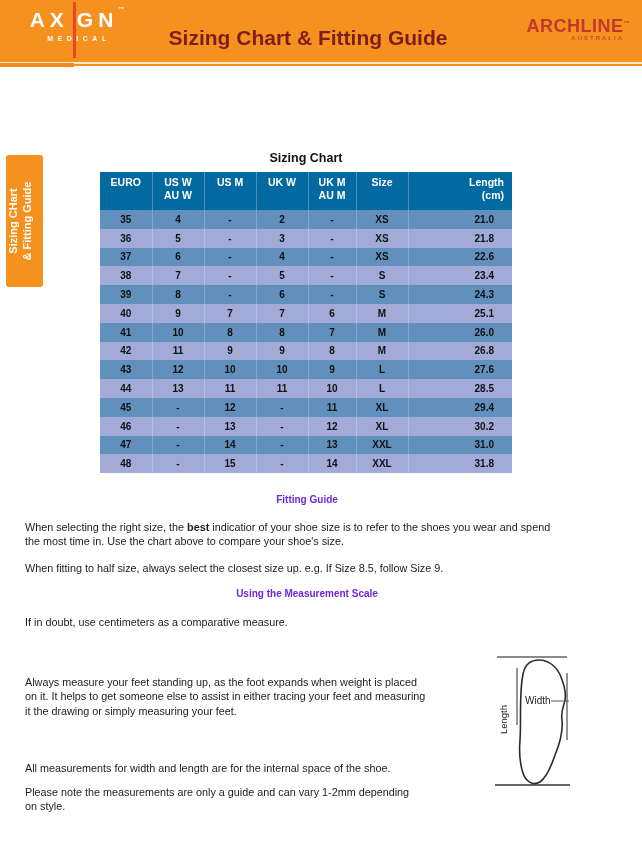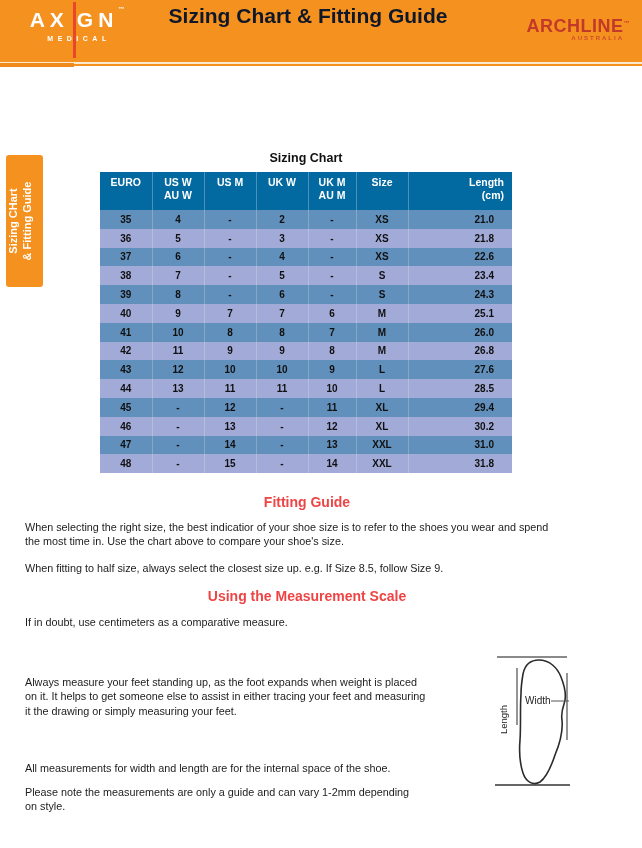--- a/index.html
+++ b/index.html
@@ -12,22 +12,22 @@
   .rule-orange { position:absolute; top:64px; left:0; width:642px; height:2px; background:#F5911E; }
   .rule-orange-left { position:absolute; top:63px; left:0; width:74px; height:4px; background:#EE8A1E; }
 
   .axign-logo { position:absolute; left:18px; top:8px; width:118px; }
   .axign-row { position:relative; color:#ffffff; font-size:21px; font-weight:bold; letter-spacing:5px; text-align:center; }
   .axign-gap { display:inline-block; width:8px; }
   .axign-iline { position:absolute; left:55px; top:-6px; width:3px; height:56px; background:#E8472B; }
   .axign-tm { font-size:6px; vertical-align:top; letter-spacing:0; position:relative; top:-2px; }
   .axign-sub { color:#ffffff; font-size:7px; font-weight:bold; letter-spacing:4.5px; text-align:center; margin-top:3px; padding-left:4px; }
 
-  .doc-title { position:absolute; left:calc(50% - 13px); top:4px; transform:translateX(-50%);
-               color:#0f172a; font-size:21px; font-weight:bold; white-space:nowrap; }
+  .doc-title { position:absolute; left:calc(50% - 13px); top:26px; transform:translateX(-50%);
+               color:#7f1d1d; font-size:21px; font-weight:bold; white-space:nowrap; }
 
   .archline-logo { position:absolute; right:12px; top:17px; text-align:right; }
   .arch-row { color:#C2392A; font-size:18px; font-weight:bold; letter-spacing:0.5px; line-height:18px; }
   .arch-tm { font-size:6px; vertical-align:top; position:relative; top:-3px; }
   .arch-sub { color:#CE4B2C; font-size:6px; font-weight:bold; letter-spacing:2px; margin-top:0; margin-right:6px; }
 
   
   .side-tab { position:absolute; left:6px; top:155px; width:37px; height:132px; background:#F5911E; border-radius:3px; }
   .side-tab-text { position:absolute; width:132px; height:37px; left:50%; top:50%;
                    transform:translate(-50%,-50%) rotate(-90deg);
@@ -46,32 +46,32 @@
                          text-align:center; border-right:1px solid rgba(255,255,255,0.28); }
   .size-table thead th:last-child { border-right:none; text-align:right; padding-right:8px; }
   .size-table tbody td { height:18.8px; text-align:center; font-size:10px; font-weight:bold;
                          color:#101010; border-right:1px solid rgba(255,255,255,0.22); }
   .size-table tbody td:last-child { border-right:none; text-align:right; padding-right:18px; }
   .row-dark td  { background:#6290BC; }
   .row-light td { background:#A2AAD8; }
 
   
   .h2 { position:absolute; left:calc(50% - 14px); transform:translateX(-50%); white-space:nowrap;
-        font-size:14px; font-weight:bold; color:#ef4444; }
+        font-size:10px; font-weight:bold; color:#6d28d9; }
   .h-fitting { top:494px; }
   .h-measure { top:588px; }
   .p { position:absolute; left:25px; font-size:10.8px; line-height:14.3px; color:#1c1c1c; white-space:pre-line; }
   .p-fit1 { top:520px; width:600px; }
   .p-fit2 { top:561px; width:600px; }
   .p-m1 { top:615px; width:600px; }
   .p-m2 { top:675px; width:480px; }
   .p-m3 { top:703px; width:600px; }
   .p-m4 { top:761px; width:600px; }
   .p-m5 { top:785px; width:560px; }
-  .bold { font-weight:normal; }
+  .bold { font-weight:bold; }
 
   
   .foot-diagram { position:absolute; left:483px; top:650px; width:110px; height:145px; }
   .foot-diagram svg { position:absolute; left:0; top:0; }
   .width-label { position:absolute; left:42px; top:45px; font-size:10px; color:#222222; }
   .length-label { position:absolute; left:0px; top:64px; width:40px; text-align:center;
                   transform:rotate(-90deg); font-size:9.5px; color:#222222; }
 </style>
 </head>
 <body>

